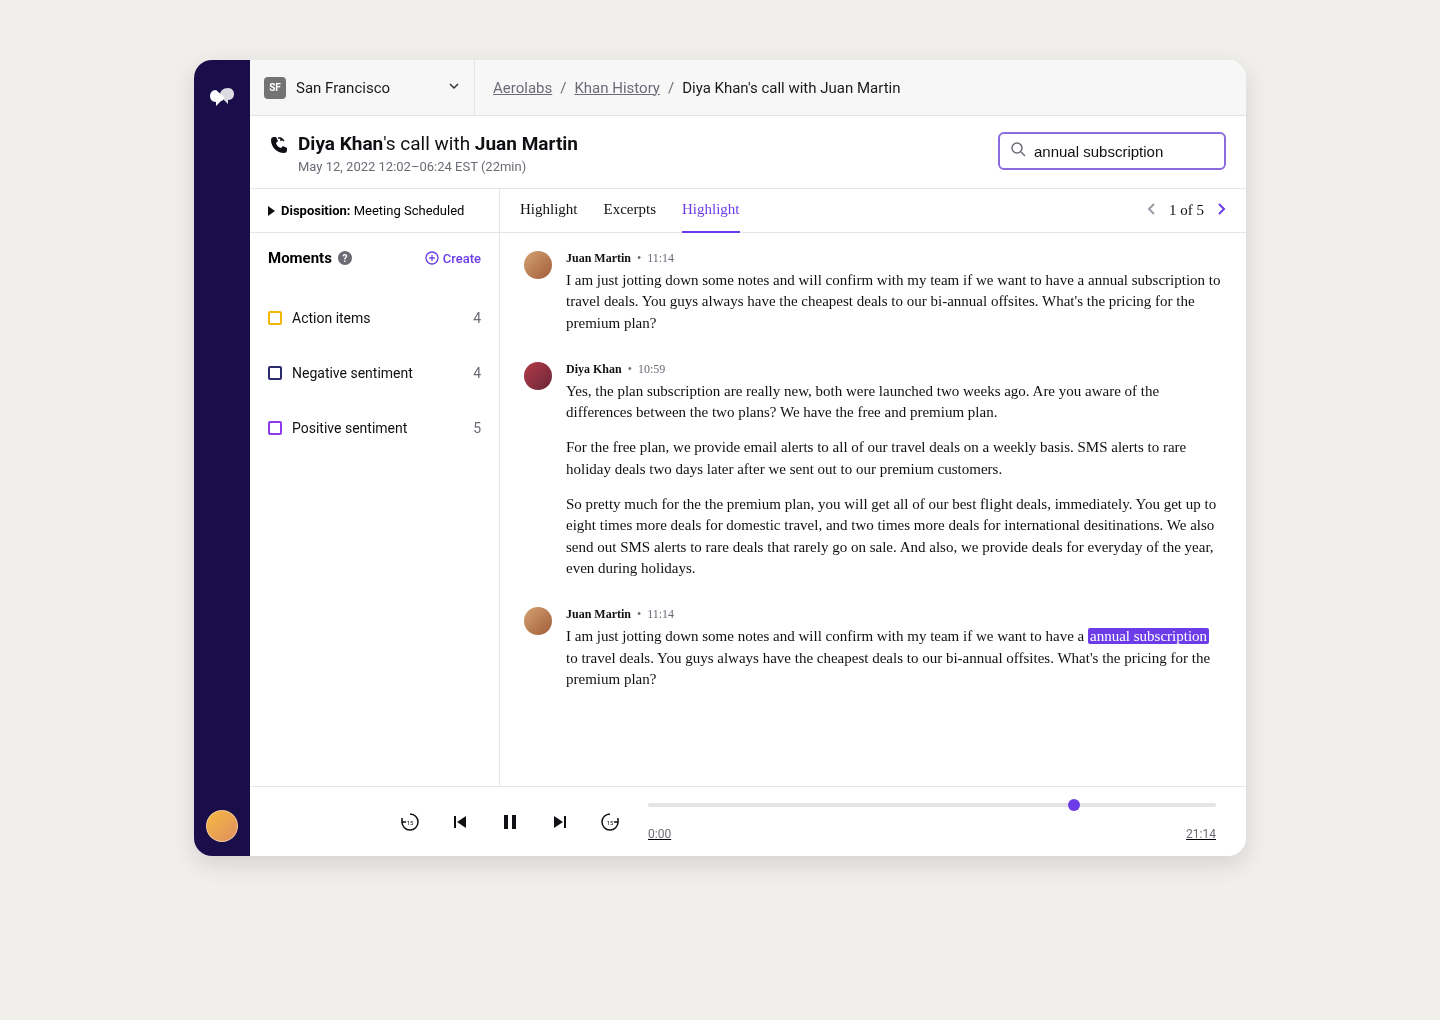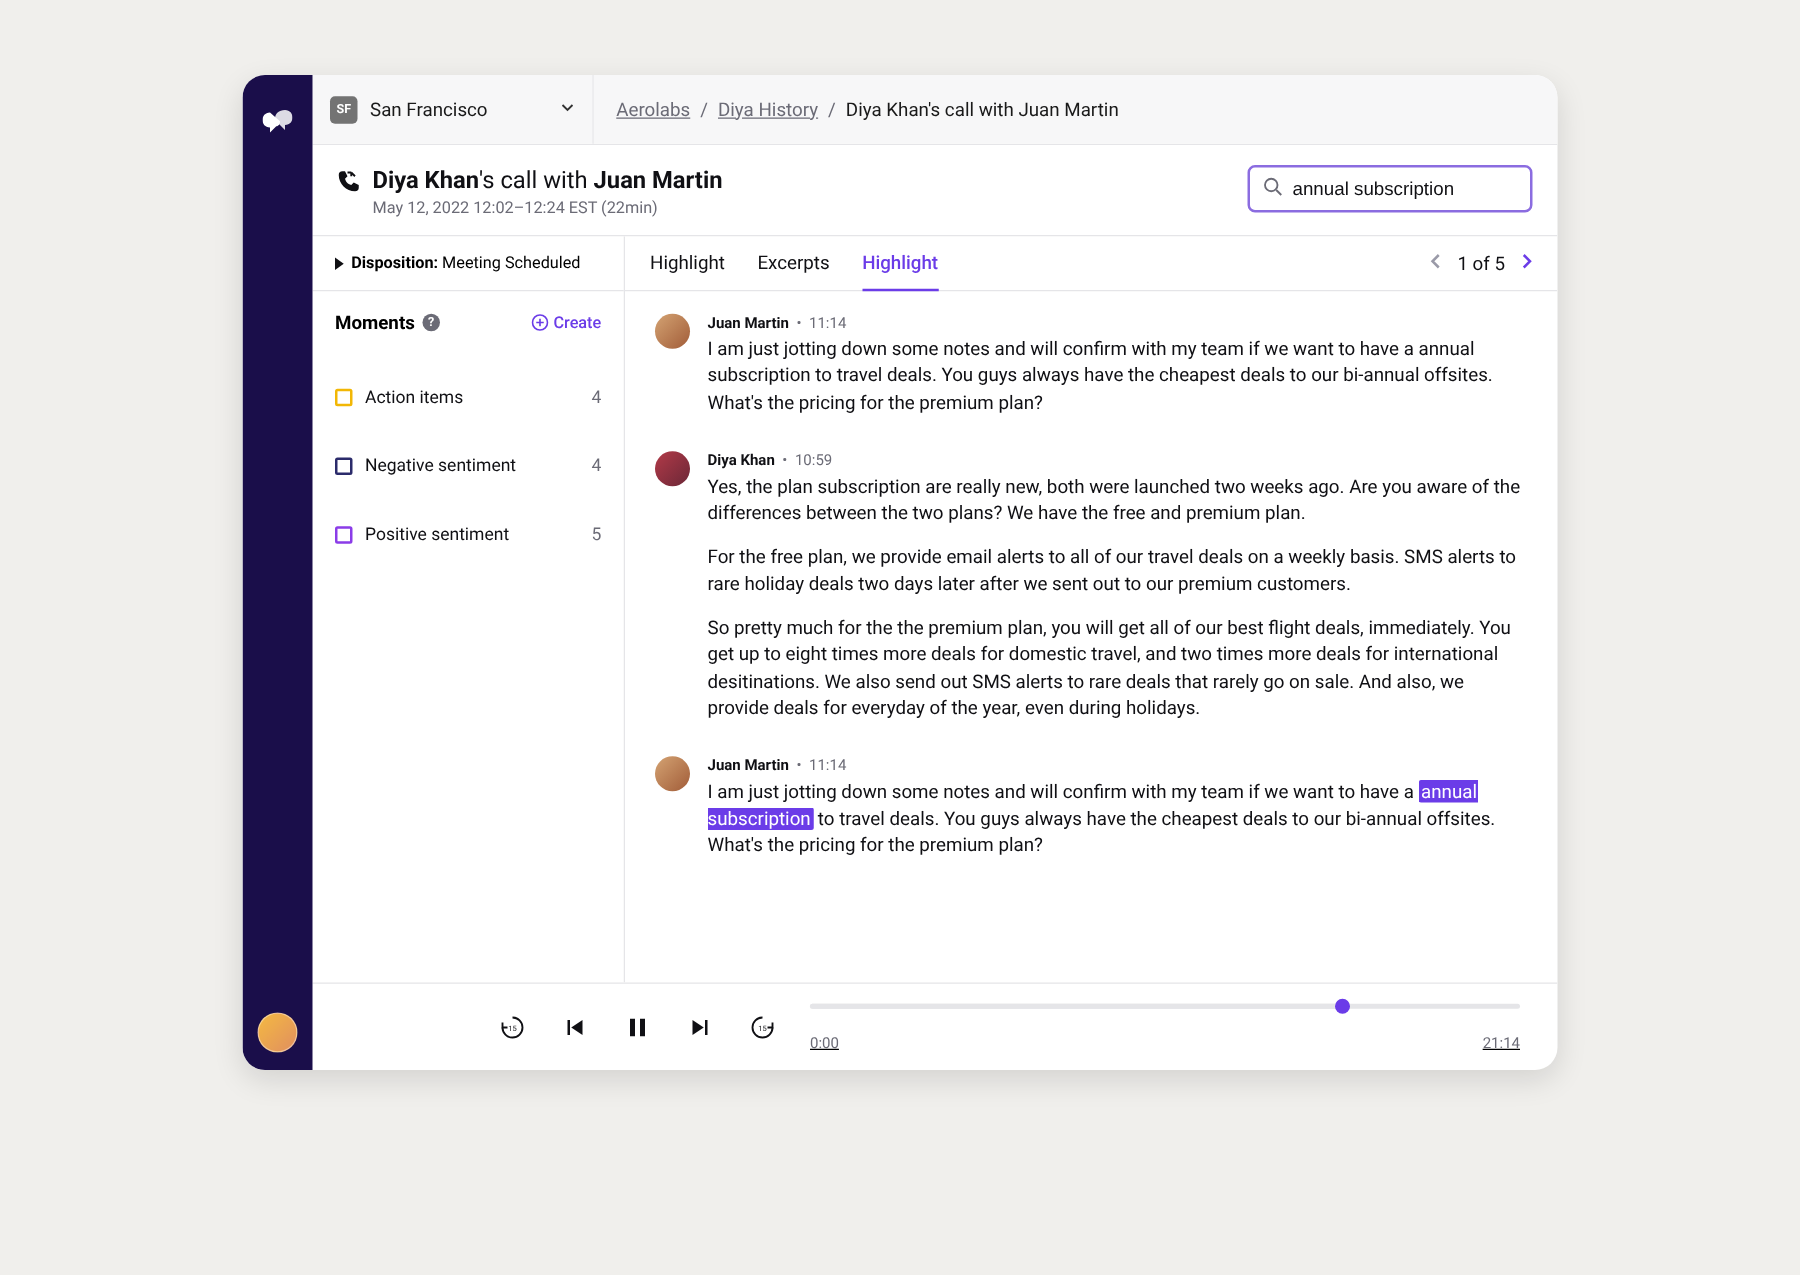--- a/index.html
+++ b/index.html
@@ -195,21 +195,21 @@
     color: #101014;
     margin-top: 23px;
   }
   .moment-sq {
     width: 14px; height: 14px;
     border: 2px solid;
     border-radius: 2px;
   }
   .moment-label { flex: 1; }
   .moment-count { color: #6b6b76; }
-  .panel { flex: 1; display: flex; flex-direction: column; }
+  .panel { flex: 1; display: flex; flex-direction: column; font-family: Liberation Serif, serif; }
   .tabs {
     height: 44px;
     border-bottom: 1px solid #e5e5e8;
     display: flex;
     align-items: center;
     padding: 0 20px;
     gap: 26px;
   }
   .tab {
     font-size: 15px;
@@ -352,39 +352,39 @@
         <div class="ws-name">San Francisco</div>
         <div class="ws-chevron">
           <svg width="12" height="12" viewBox="0 0 12 12">
               <path d="M2 4 L6 8 L10 4" stroke="#333" stroke-width="1.5" fill="none"></path>
             </svg>
         </div>
       </div>
       <div class="breadcrumbs">
         <a href="#">Aerolabs</a>
         <span>/</span>
-        <a href="#">Diya History</a>
+        <a href="#">Khan History</a>
         <span>/</span>
         <span class="current">Diya Khan's call with Juan Martin</span>
       </div>
     </div>
 
     <div class="header">
       <div class="call-title">
         <div class="call-icon">
           <svg viewBox="0 0 18 18">
               <path d="M4 1 C2 1 1 2 1 4 C1 11 7 17 14 17 C16 17 17 16 17 14 L17 12 L13 10 L11 12 C8 11 7 10 6 7 L8 5 L6 1 Z" fill="#101014"></path>
               <path d="M11 2 L11 5 M11 2 L8 2 M11 2 L14 5" stroke="#101014" stroke-width="1.5" fill="none"></path>
             </svg>
         </div>
         <div>
           <h1>
             <span>Diya Khan</span><span class="normal">'s call with </span><span>Juan Martin</span>
           </h1>
-          <div class="call-meta">May 12, 2022 12:02–12:24 EST  (22min)</div>
+          <div class="call-meta">May 12, 2022 12:02–06:24 EST  (22min)</div>
         </div>
       </div>
       <div class="search-box">
         <span>
           <svg viewBox="0 0 16 16">
               <circle cx="7" cy="7" r="5" stroke="#6b6b76" stroke-width="1.5" fill="none"></circle>
               <line x1="11" y1="11" x2="15" y2="15" stroke="#6b6b76" stroke-width="1.5"></line>
             </svg>
         </span>
         <input type="text" value="annual subscription" style="">

